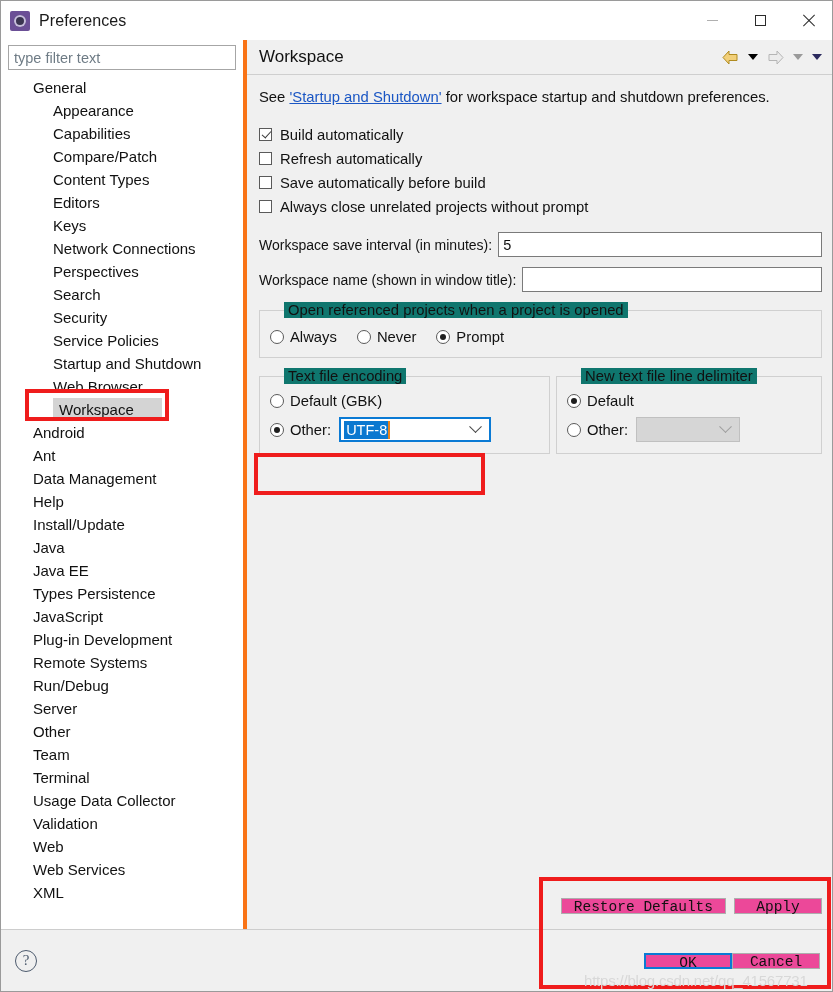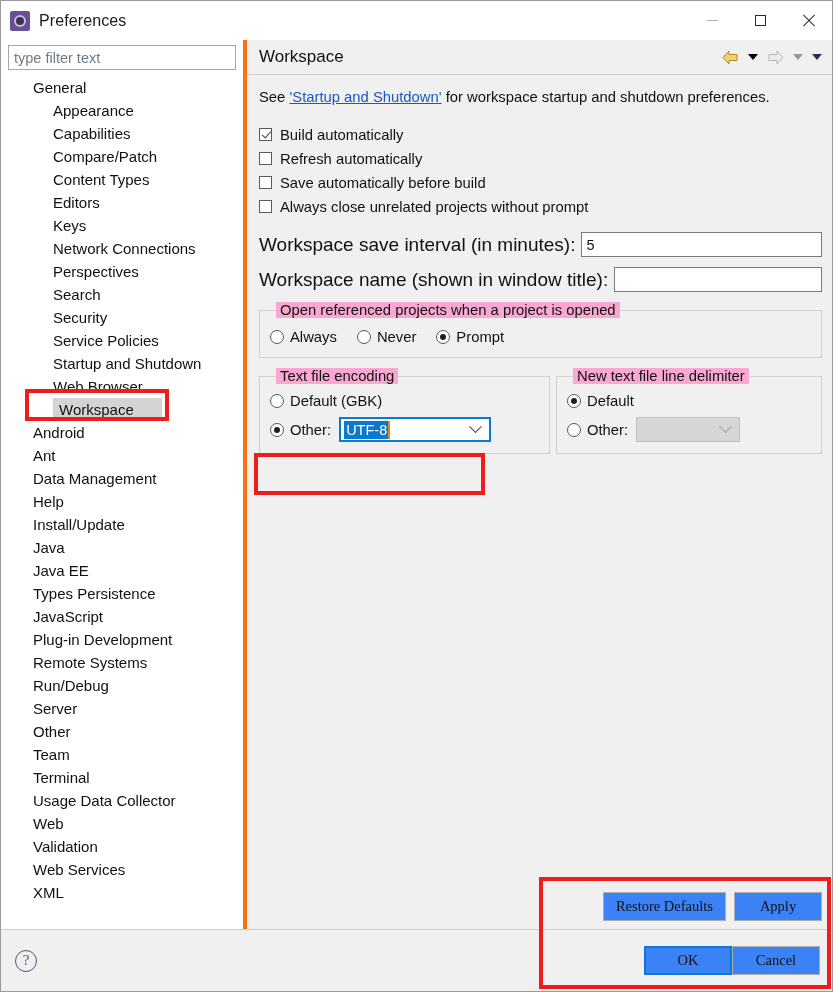--- a/index.html
+++ b/index.html
@@ -200,21 +200,21 @@
   }
   .cb-label { font-size: 14.8px; color: #111111; white-space: nowrap; }
 
   
   .field-row {
     display: flex;
     align-items: center;
     margin-top: 14px;
   }
   .field-row.second { margin-top: 10px; }
-  .field-label { font-size: 19px; color: #111111; white-space: nowrap; margin-right: 6px; }
+  .field-label { font-size: 14px; color: #111111; white-space: nowrap; margin-right: 6px; }
   .text-input {
     flex: 1 1 auto;
     height: 25px;
     border: 1px solid #7a7a7a;
     background: #ffffff;
     font-family: "Liberation Sans", sans-serif;
     font-size: 14.5px;
     color: #111111;
     padding: 0 4px;
     outline: none;
@@ -223,22 +223,22 @@
 
   
   .groupbox {
     border: 1px solid #d0d0d0;
     margin-top: 18px;
     padding: 14px 10px 9px 10px;
     position: relative;
   }
   .group-legend {
     position: absolute;
-    top: -9px; left: 16px;
-    background: #f9a8d4;
+    top: -9px; left: 24px;
+    background: #0f766e;
     padding: 0 4px;
     font-size: 14.8px;
     color: #111111;
     white-space: nowrap;
   }
   .radio-row { display: flex; align-items: center; height: 23px; }
   .rb {
     width: 14px; height: 14px;
     border-radius: 50%;
     border: 1px solid #5a5a5a;
@@ -323,25 +323,25 @@
   #bottom-bar {
     flex: 0 0 auto;
     height: 62px;
     border-top: 1px solid #cdcdcd;
     display: flex;
     align-items: center;
     padding: 0 12px 0 14px;
     position: relative;
   }
   .btn {
-    height: 29px;
+    height: 16px;
     min-width: 88px;
-    background: #3b82f6;
+    background: #ec4899;
     border: 1px solid #adadad;
-    font-family: Liberation Serif, serif;
+    font-family: Liberation Mono, monospace;
     font-size: 14.5px;
     color: #111111;
     padding: 0 12px;
     cursor: default;
   }
   .btn.default { border: 2px solid #0a7ad4; }
   #help-icon {
     width: 22px; height: 22px;
     border-radius: 50%;
     border: 1.4px solid #4d5b6e;
@@ -421,22 +421,22 @@
           <div class="tree-item">Types Persistence</div>
           <div class="tree-item">JavaScript</div>
           <div class="tree-item">Plug-in Development</div>
           <div class="tree-item">Remote Systems</div>
           <div class="tree-item">Run/Debug</div>
           <div class="tree-item">Server</div>
           <div class="tree-item">Other</div>
           <div class="tree-item">Team</div>
           <div class="tree-item">Terminal</div>
           <div class="tree-item">Usage Data Collector</div>
+          <div class="tree-item">Validation</div>
           <div class="tree-item">Web</div>
-          <div class="tree-item">Validation</div>
           <div class="tree-item">Web Services</div>
           <div class="tree-item">XML</div>
         </div>
     </div>
 
     <div id="right-pane">
 
       <div id="page-header">
         <div id="page-title">Workspace</div>
         <div id="nav-icons">
@@ -560,13 +560,14 @@
     <div id="bottom-btns">
       <button class="btn default">OK</button>
       <button class="btn">Cancel</button>
     </div>
   </div>
 
   <div class="redbox" id="redbox-tree"></div>
   <div class="redbox" id="redbox-enc"></div>
   <div class="redbox" id="redbox-btns"></div>
 
+  <div id="watermark">https://blog.csdn.net/qq_41567731</div>
 </div>
 
 </body></html>

